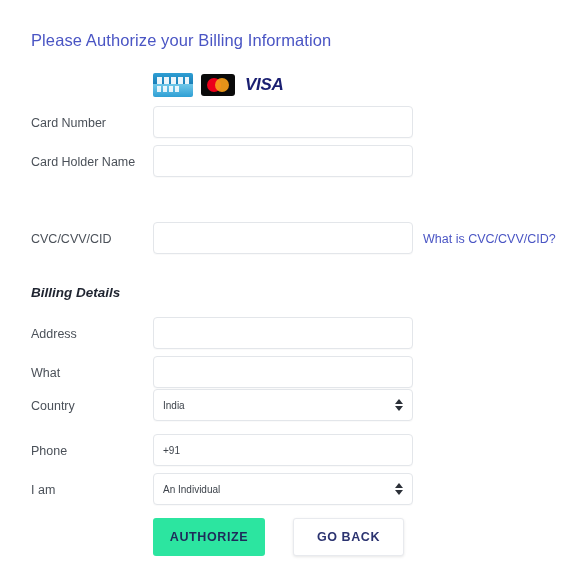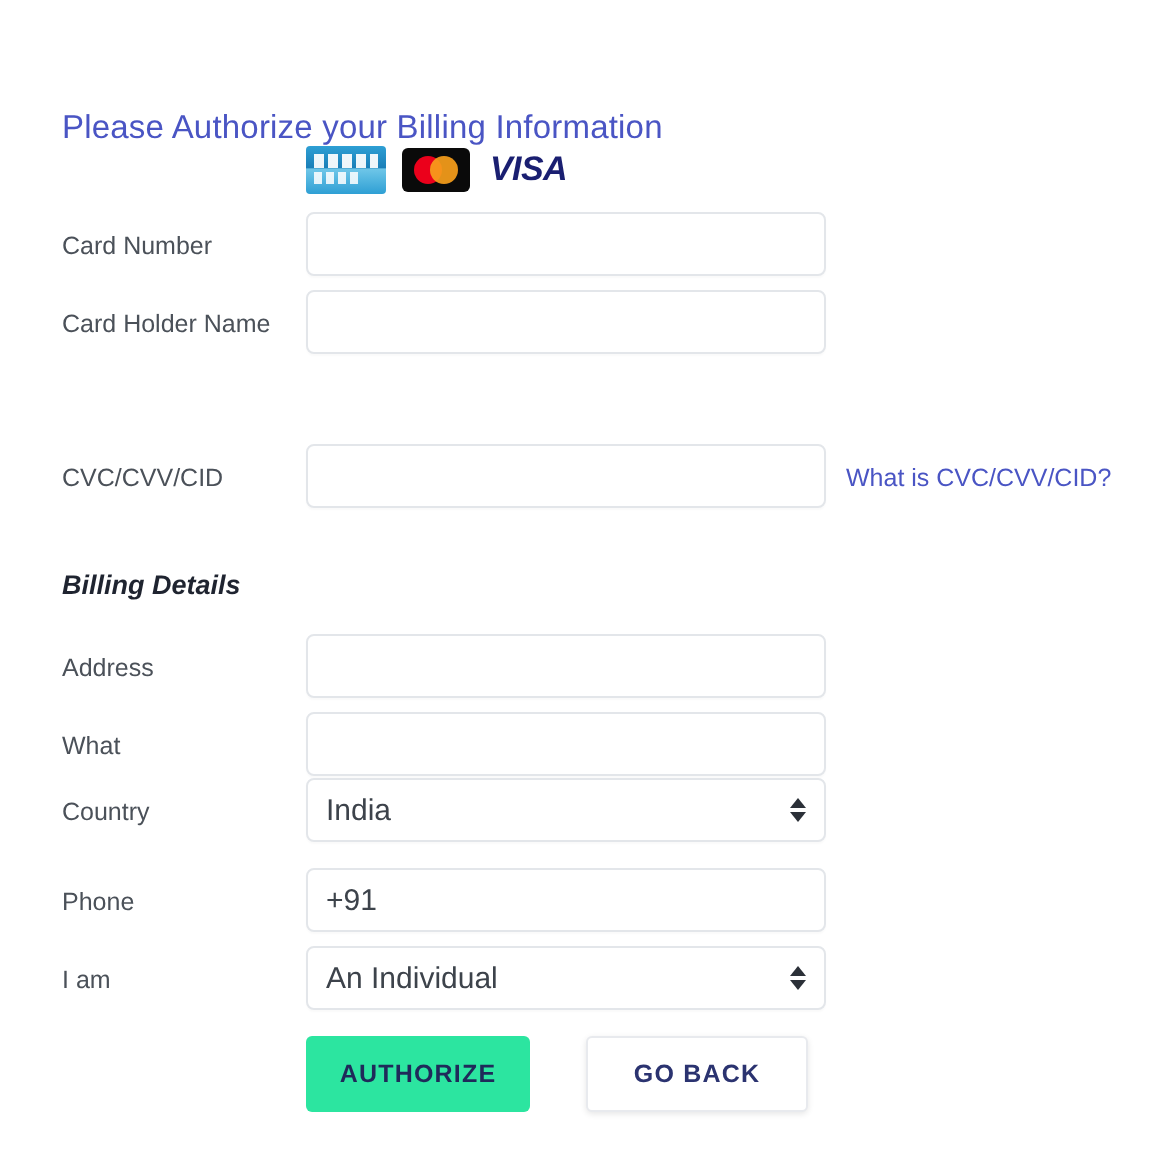--- a/index.html
+++ b/index.html
@@ -25,21 +25,20 @@
 
   
   .title {
     position: absolute;
     left: 31px;
     top: 31px;
     font-size: 16.5px;
     color: #4a55c4;
     letter-spacing: 0.1px;
     white-space: nowrap;
-    margin-top: 24px;
   }
 
   
   .card-logos {
     position: absolute;
     left: 153px;
     top: 73px;
     display: flex;
     align-items: center;
     gap: 8px;
@@ -126,21 +125,21 @@
   .field {
     position: absolute;
     left: 122px;
     width: 260px;
     height: 32px;
     box-sizing: border-box;
     border: 1px solid #e3e6ea;
     border-radius: 4px;
     background: #ffffff;
     font-family: "Liberation Sans", sans-serif;
-    font-size: 15px;
+    font-size: 10px;
     color: #3d434b;
     padding: 0 9px;
     outline: none;
     box-shadow: 0 1px 1px rgba(0,0,0,0.025);
   }
   .field::placeholder { color: #b7bcc3; }
 
   
   select.field {
     appearance: none;

